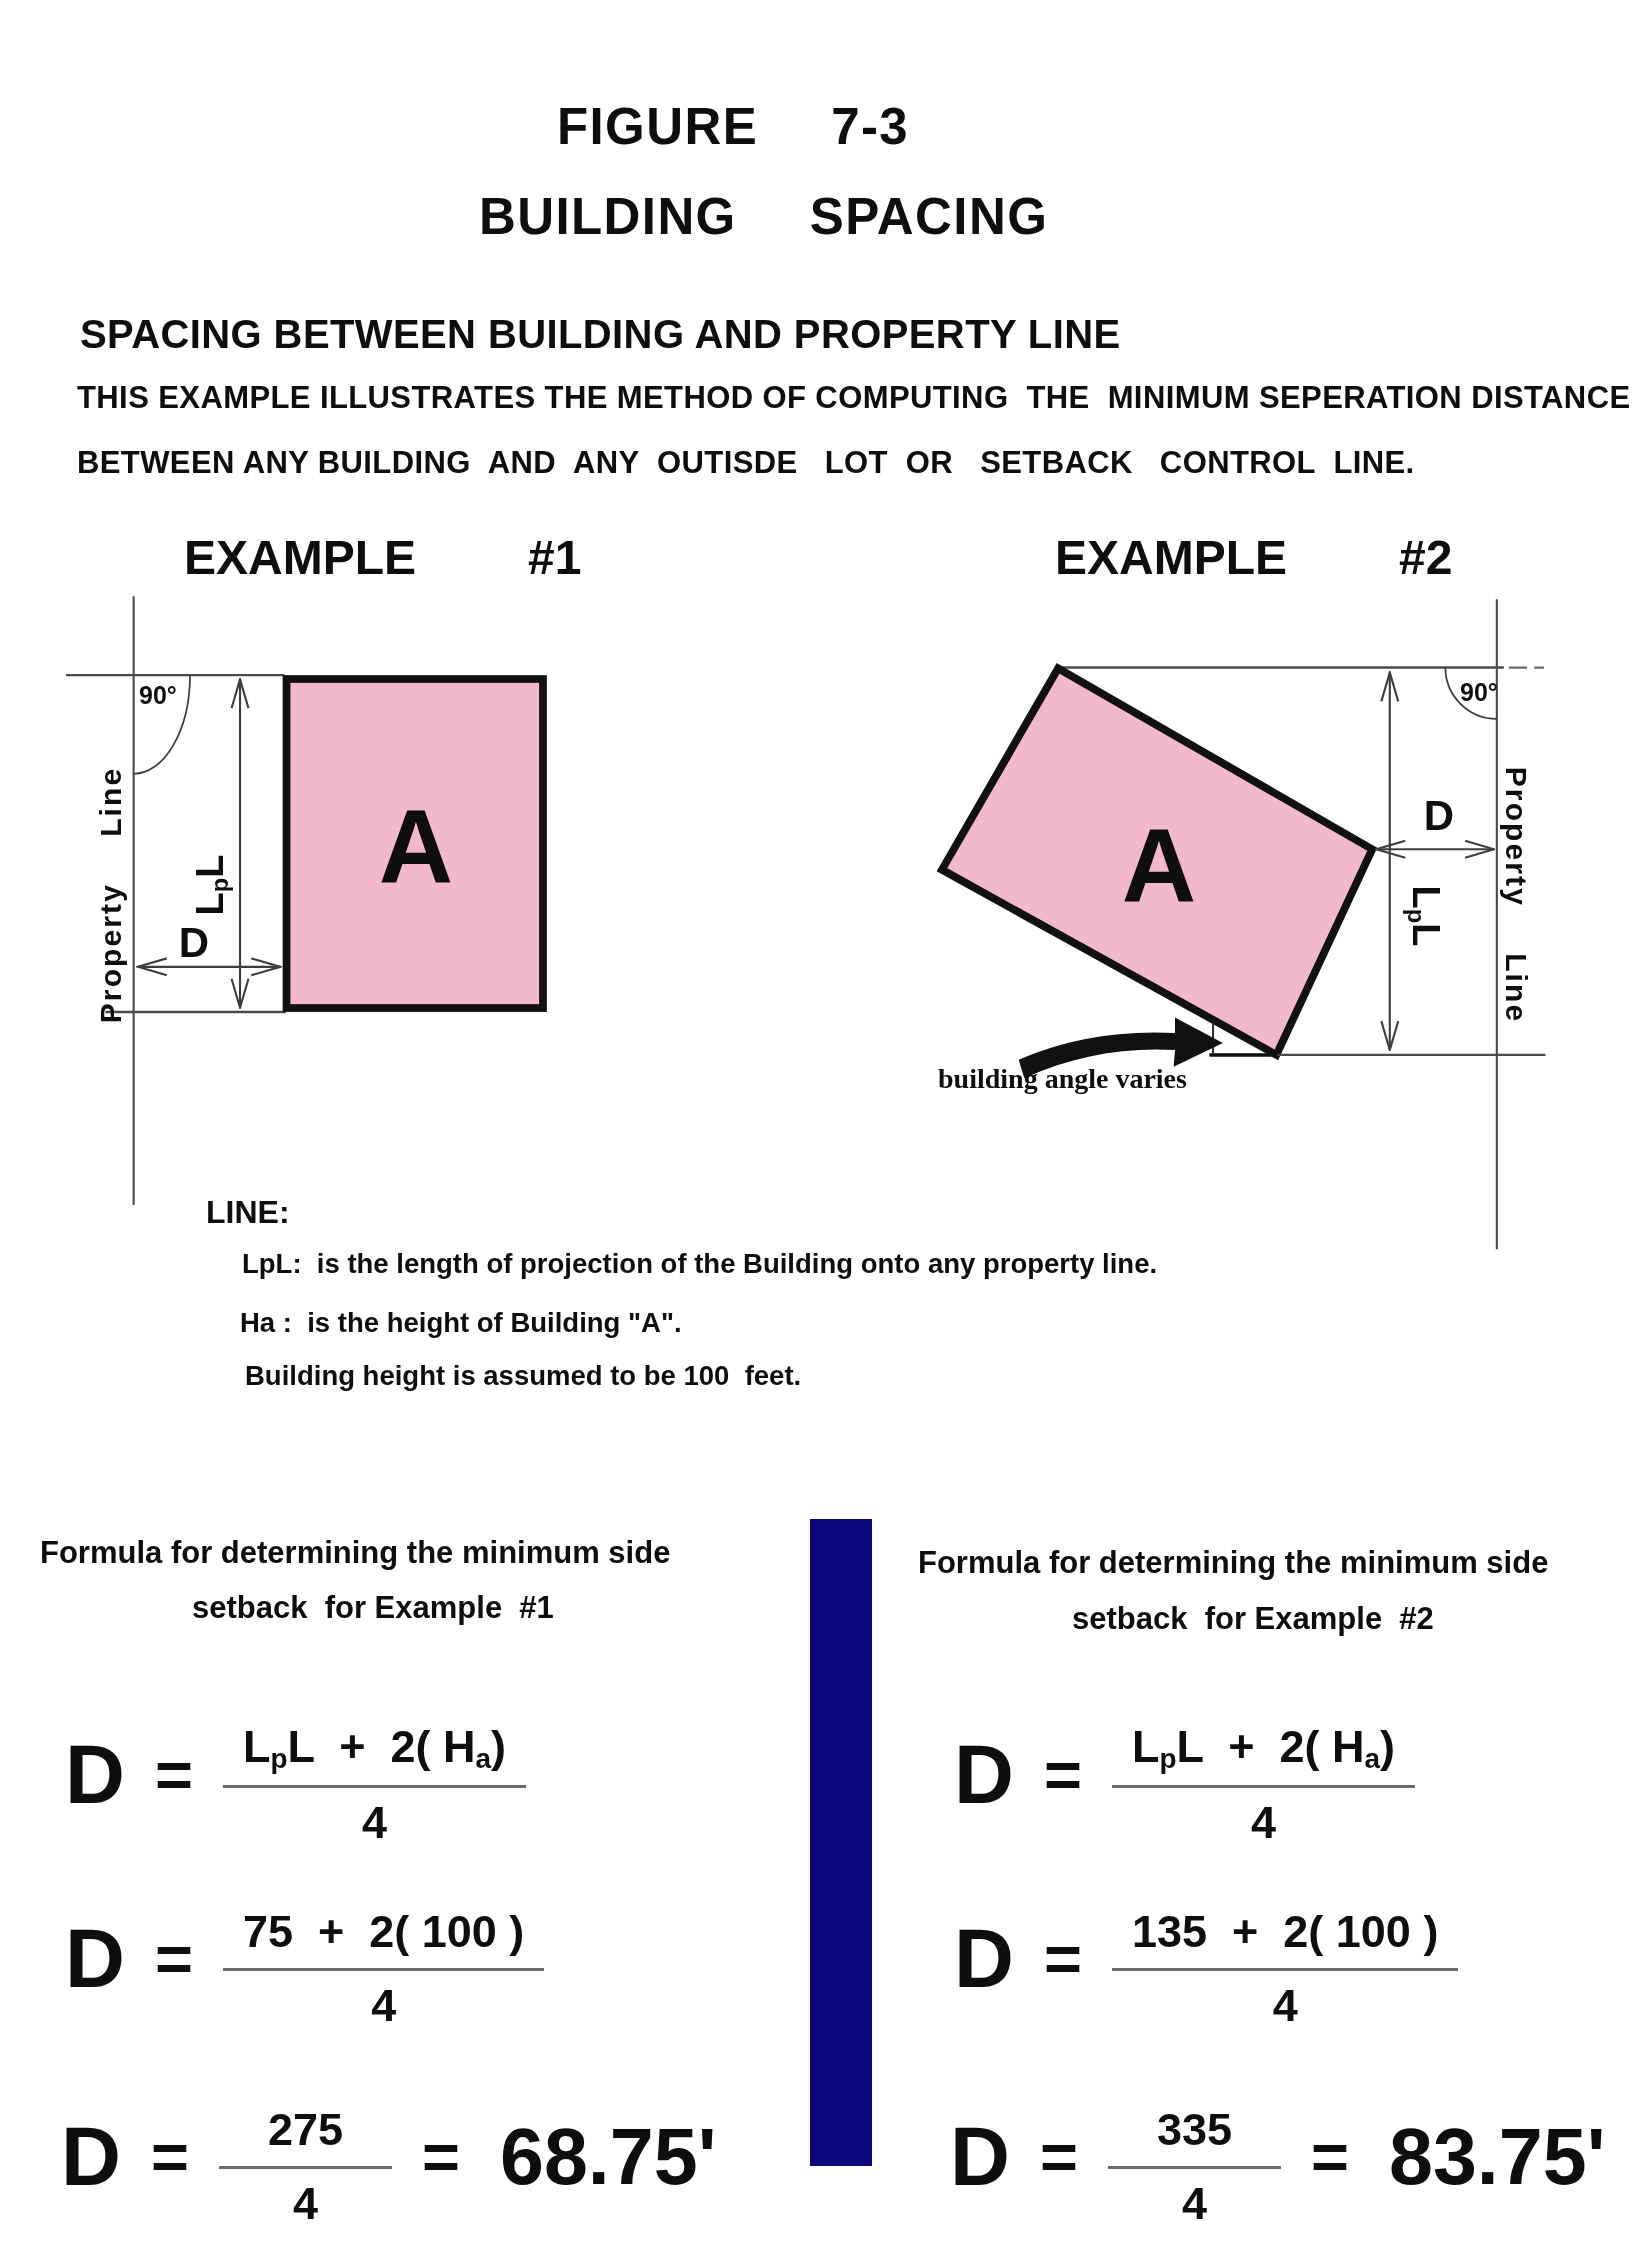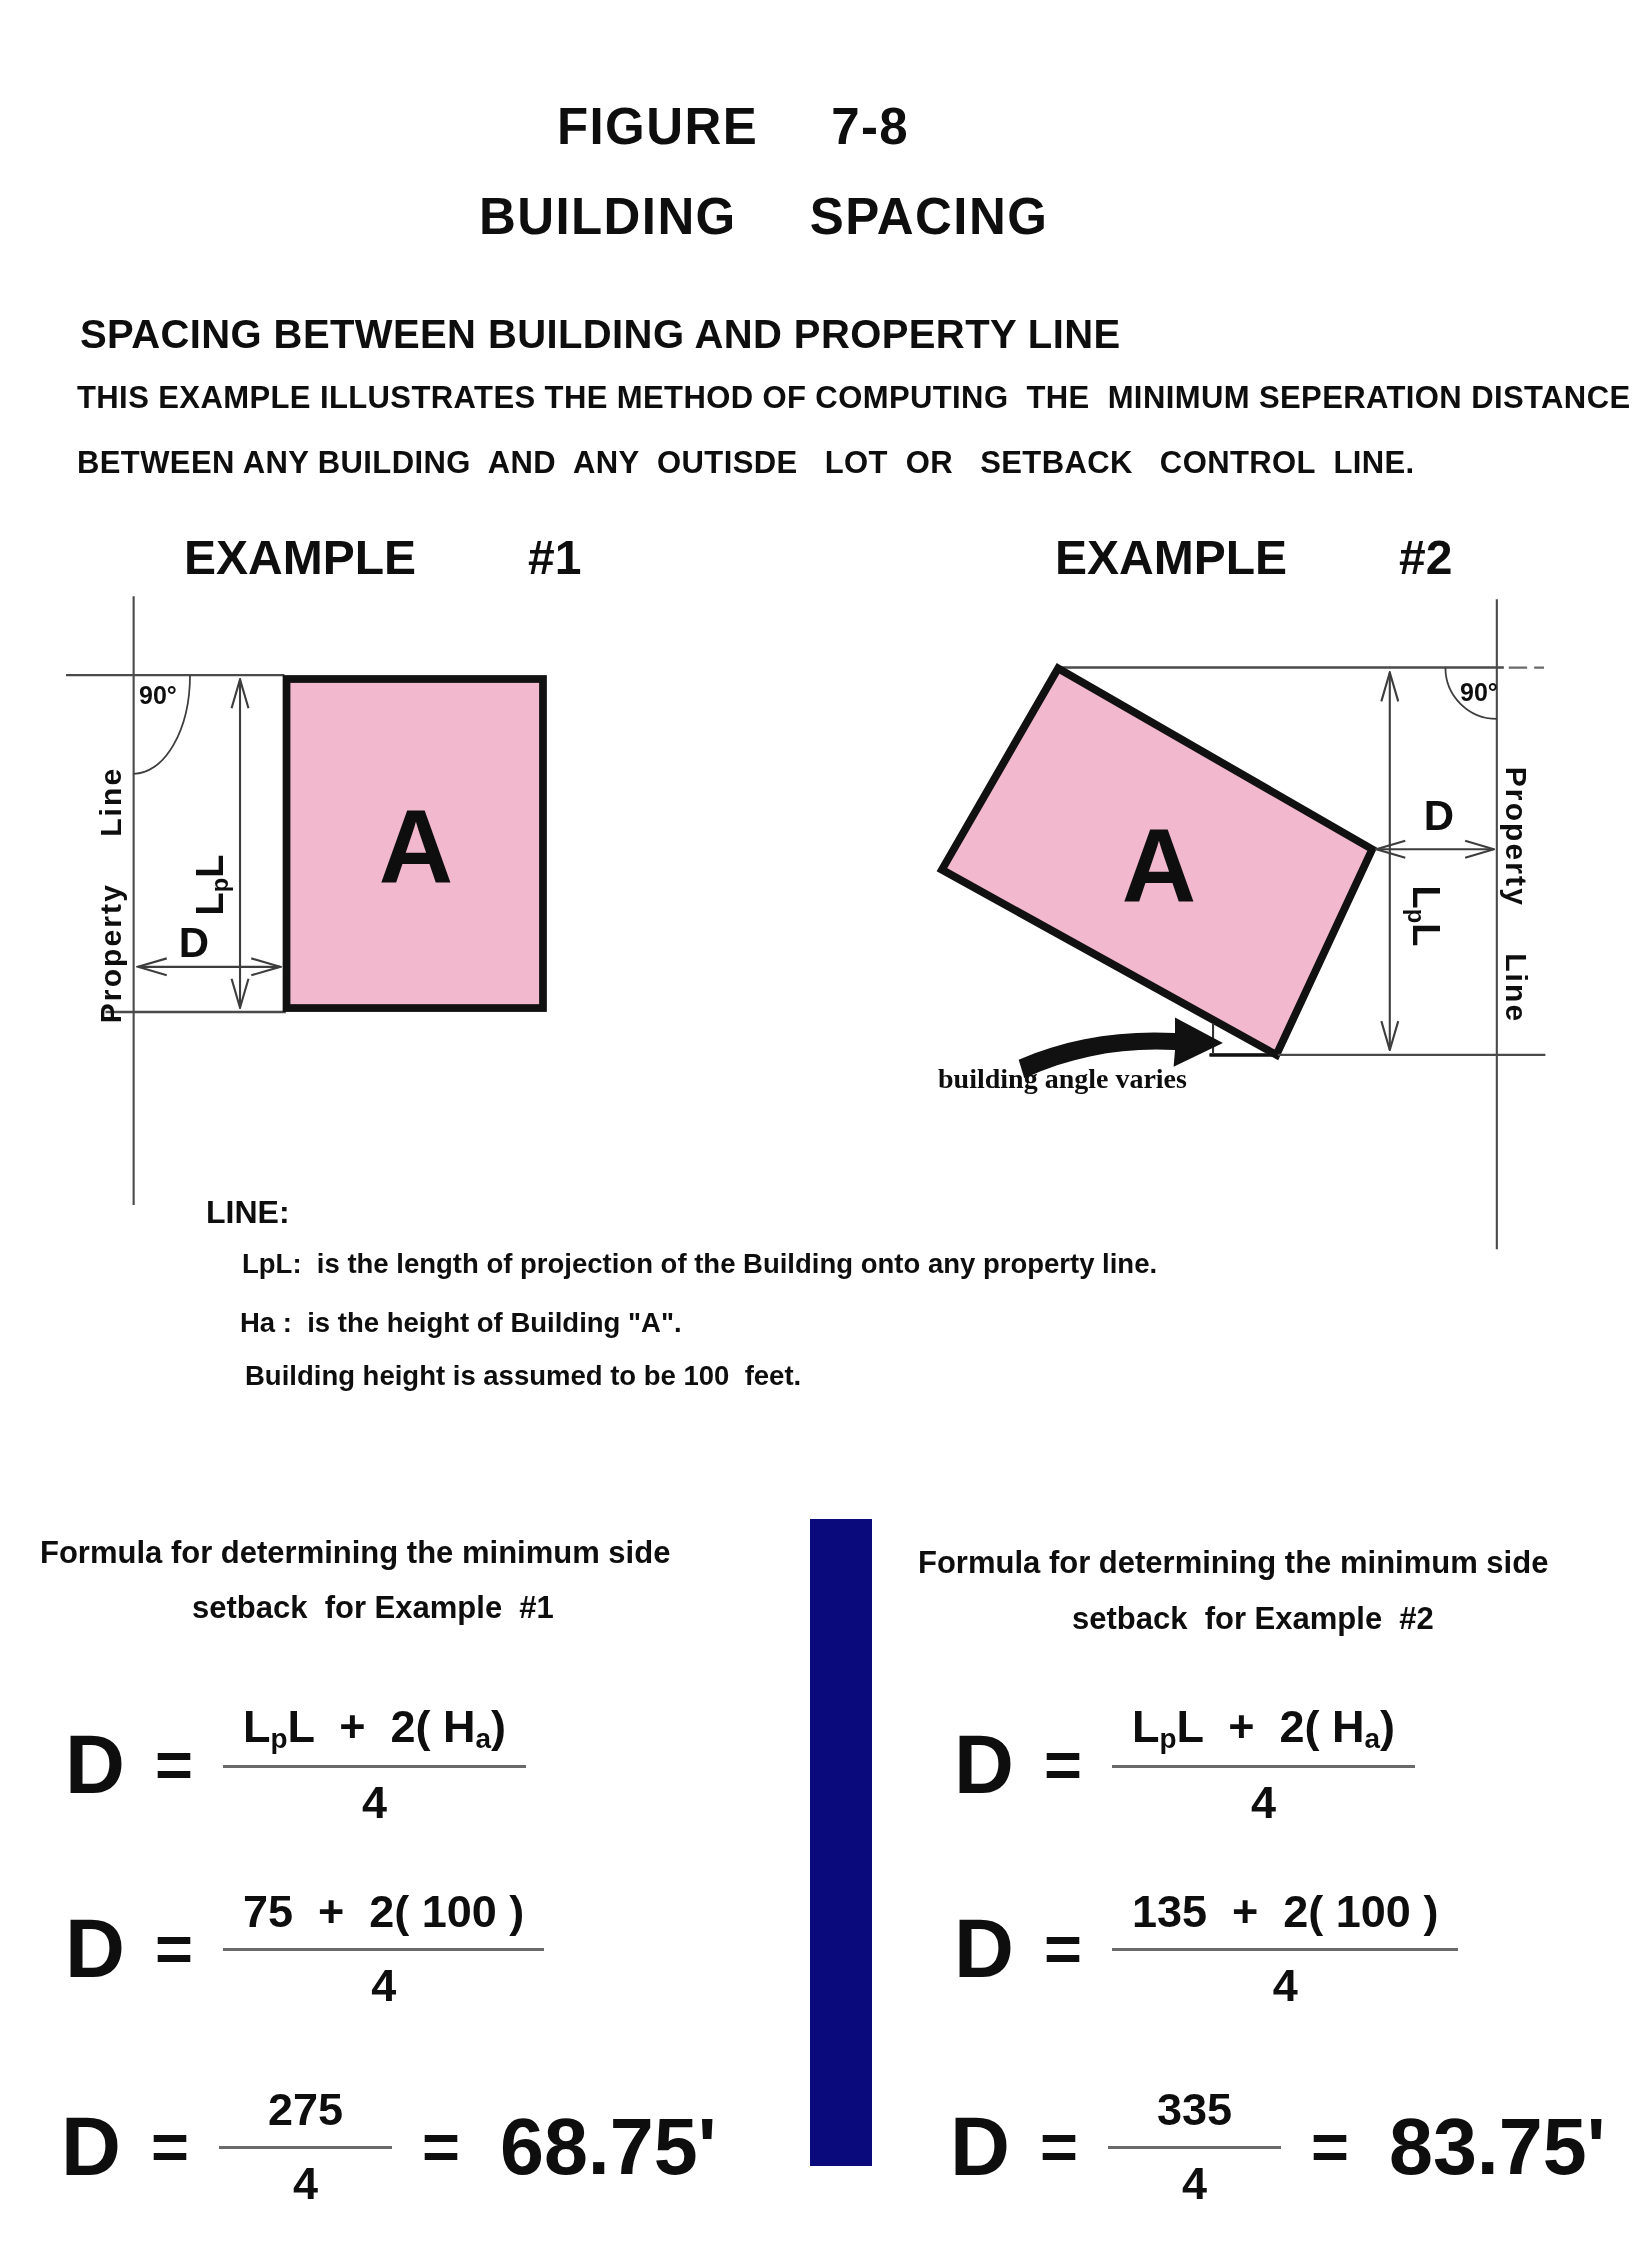--- a/index.html
+++ b/index.html
@@ -21,34 +21,34 @@
   .t-dim   {font-size:42px;}
   .t-bldg  {font-size:103px;}
   .t-note-h{font-size:32px;}
   .t-note  {font-size:27.5px;}
   .t-angle {font-size:28px;}
   .t-fh    {font-size:31px;}
   svg{position:absolute;overflow:visible;}
   .f-row{position:absolute;display:flex;align-items:center;}
   .f-d{font-size:83px;}
   .f-eq{font-size:65px;margin:0 30px;}
-  .frac{text-align:center;display:inline-block;}
+  .frac{text-align:center;display:inline-block;margin-top:20px;}
   .num{font-size:45px;padding:0 20px 10px 20px;border-bottom:3.5px solid #6a6a6a;white-space:pre;display:block;}
   .num-wide{padding:0 49px 10px 49px;}
   .den{font-size:45px;padding-top:8.5px;display:block;}
   .f-res{font-size:79px;margin-left:10px;white-space:pre;text-align:right;}
   .divider{position:absolute;}
   .sub{font-size:0.62em;vertical-align:-0.22em;}
 </style>
 </head>
 <body>
 
 <div class="page">
 
-  <div class="abs t-fig" style="left:557px;top:100px;">FIGURE  7-8</div>
+  <div class="abs t-fig" style="left:557px;top:100px;">FIGURE  7-3</div>
   <div class="abs t-fig" style="left:479px;top:190px;">BUILDING  SPACING</div>
   <div class="abs t-sub" style="left:80px;top:313px;">SPACING BETWEEN BUILDING AND PROPERTY LINE</div>
   <div class="abs t-desc" style="left:77px;top:447px;">BETWEEN ANY BUILDING  AND  ANY  OUTISDE   LOT  OR   SETBACK   CONTROL  LINE.</div>
   <div class="abs t-desc" style="left:77px;top:382px;">THIS EXAMPLE ILLUSTRATES THE METHOD OF COMPUTING  THE  MINIMUM SEPERATION DISTANCE</div>
 
   <div class="abs t-ex" style="left:184px;top:533px;">EXAMPLE   #1</div>
   <div class="abs t-ex" style="left:1055px;top:533px;">EXAMPLE   #2</div>
 
   <svg style="left:56px;top:592px;" width="578" height="620" viewBox="0 0 820 880">
     <defs>

